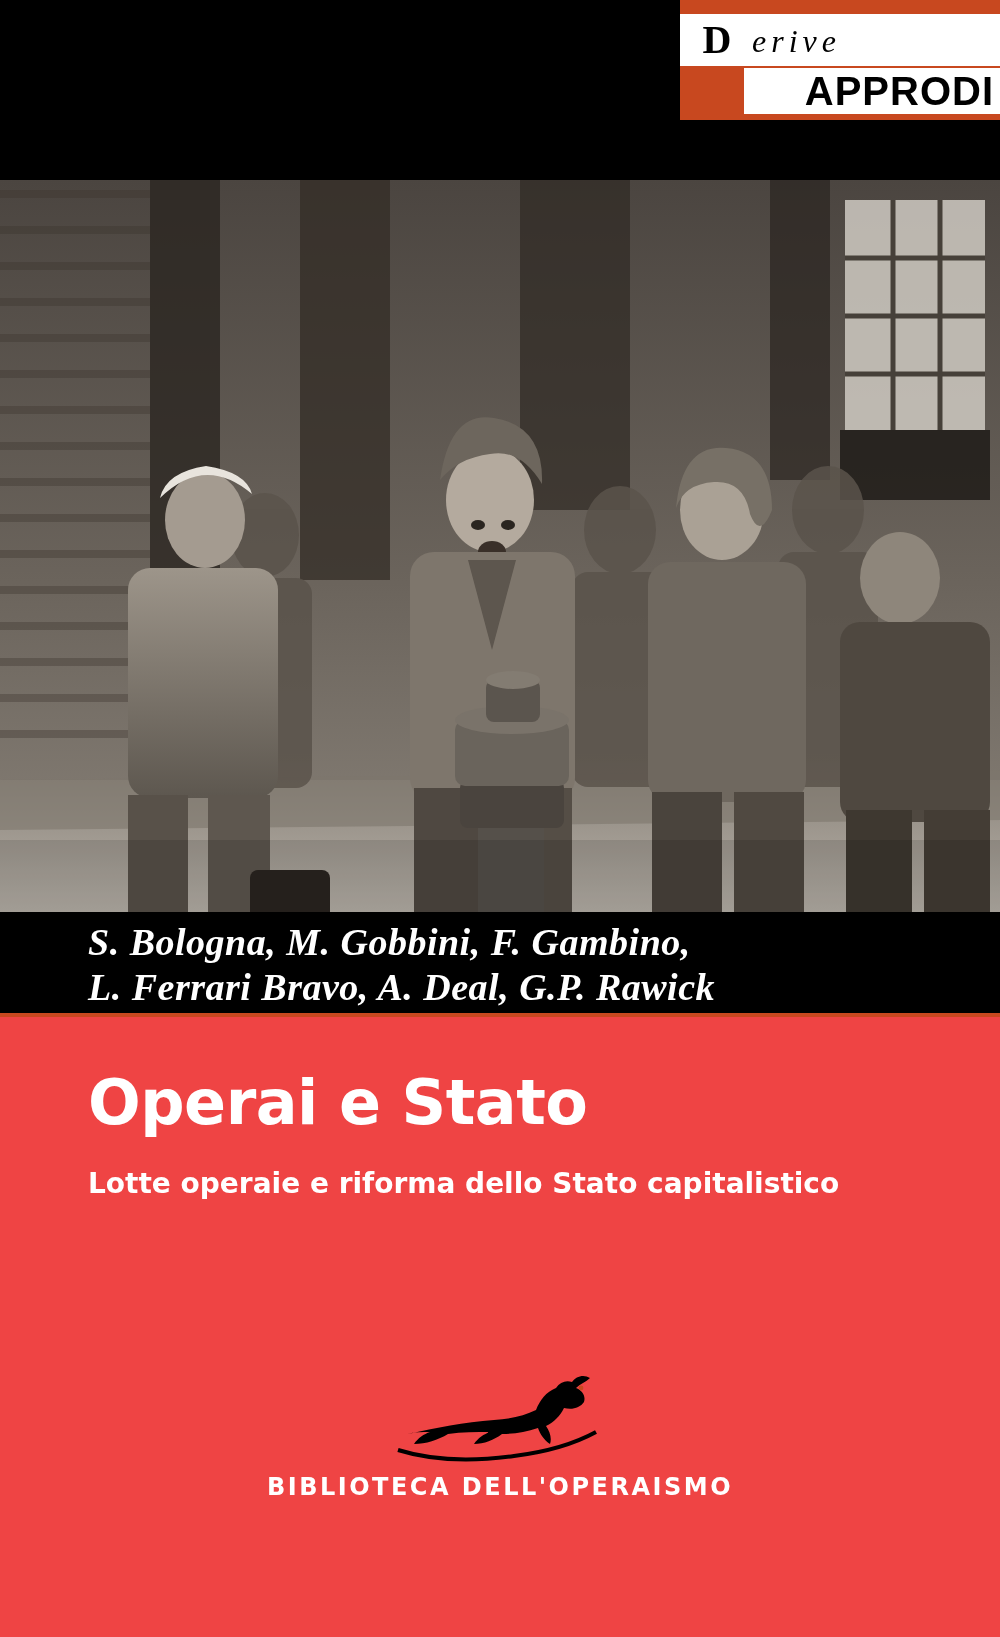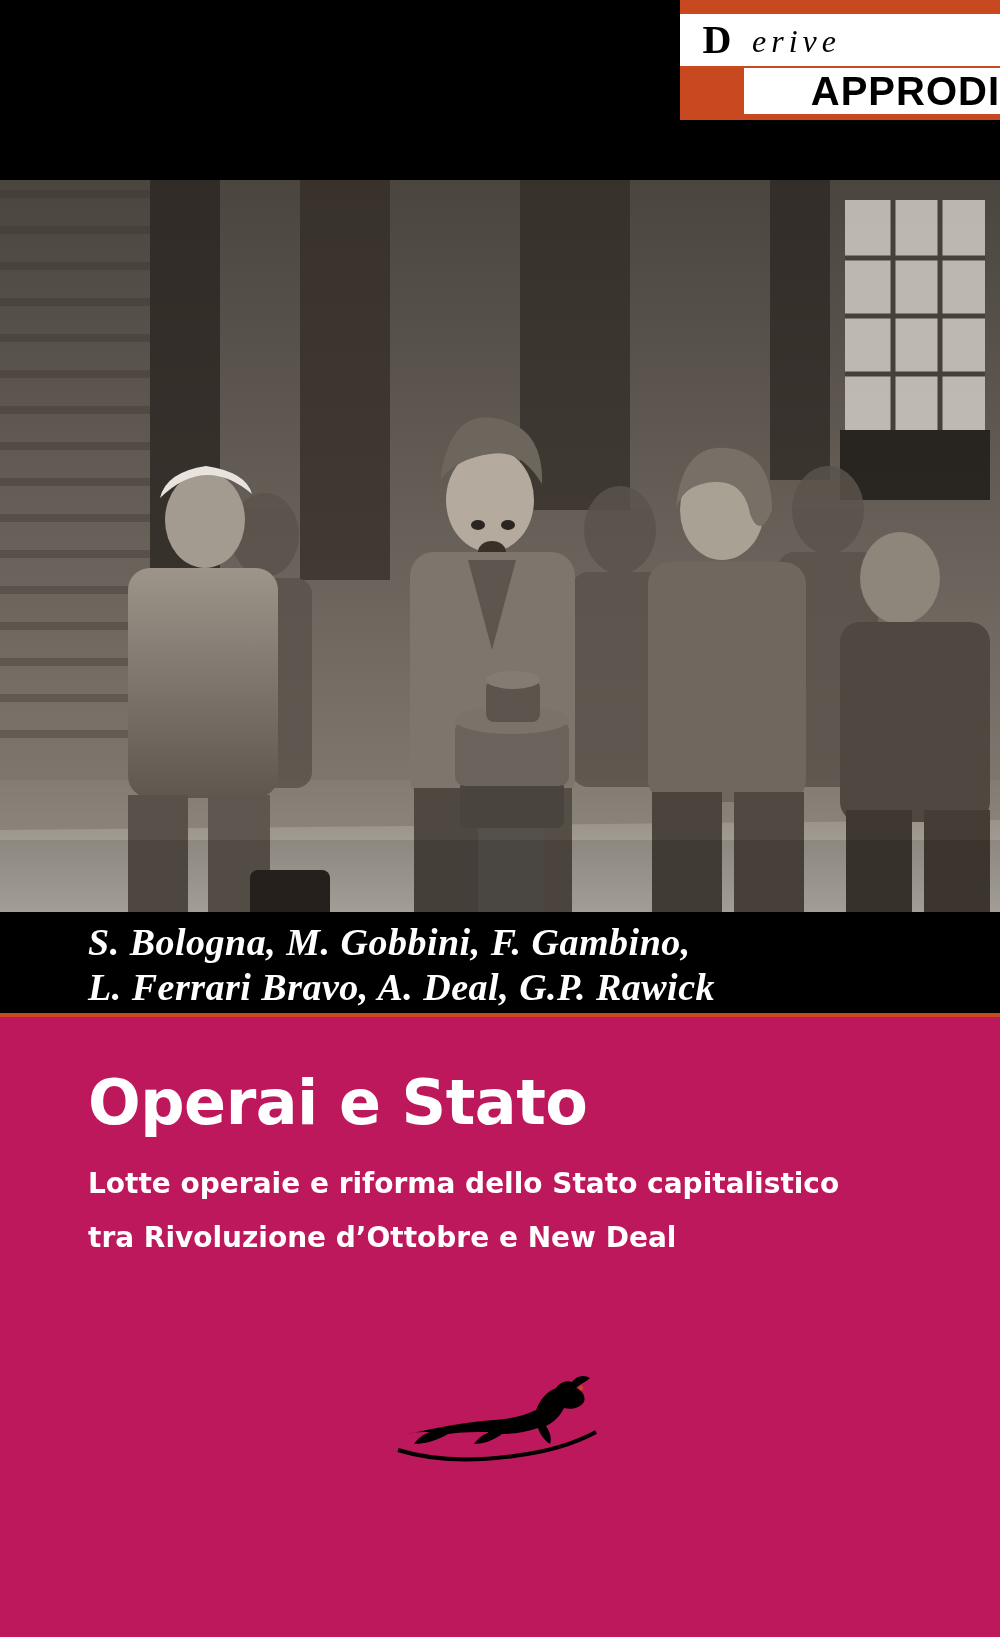--- a/index.html
+++ b/index.html
@@ -83,20 +83,21 @@
     width: 256px;
     height: 46px;
     background: #ffffff;
     color: #000000;
     font-family: "Liberation Sans", sans-serif;
     font-weight: bold;
     font-size: 40px;
     line-height: 46px;
     letter-spacing: 1px;
     text-align: right;
+    padding-right: 6px;
     box-sizing: border-box;
   }
 
   
   .photo {
     position: absolute;
     left: 0;
     top: 180px;
     width: 1000px;
     height: 732px;
@@ -127,21 +128,21 @@
     white-space: nowrap;
   }
 
   
   .title-area {
     position: absolute;
     left: 0;
     top: 1017px;
     width: 1000px;
     height: 620px;
-    background: #be185d;
+    background: #ef4444;
   }
   .book-title {
     position: absolute;
     left: 88px;
     top: 50px;
     color: #ffffff;
     font-family: "DejaVu Sans", sans-serif;
     font-weight: bold;
     font-size: 62px;
     line-height: 72px;
@@ -310,26 +311,26 @@
 
   <div class="authors-band">
     <div class="authors-line">S. Bologna, M. Gobbini, F. Gambino,</div>
     <div class="authors-line">L. Ferrari Bravo, A. Deal, G.P. Rawick</div>
   </div>
 
   <div class="title-area">
     <div class="book-title">Operai e Stato</div>
     <div class="subtitle">
       <div>Lotte operaie e riforma dello Stato capitalistico</div>
-      <div>tra Rivoluzione d’Ottobre e New Deal</div>
     </div>
   </div>
 
   <div class="series-logo">
     <svg class="wolf-svg" width="220" height="95" viewBox="0 0 220 95">
       <path d="M18 64 C46 58 74 52 104 50 C120 49 134 46 146 40 C150 30 156 22 166 18 C170 12 176 10 182 12 C186 6 194 4 200 8 C196 12 190 14 186 18 C192 20 196 26 194 32 C190 38 182 40 174 38 C170 46 164 52 156 56 C160 62 162 68 160 74 C154 70 150 64 148 58 C136 62 124 64 112 64 C104 70 94 74 84 74 C88 68 94 64 100 62 C86 62 72 62 58 64 C48 70 36 74 24 74 C28 68 34 64 40 62 C32 62 24 62 18 64 Z" fill="#000000"></path>
       <path d="M130 52 C120 56 110 60 98 62" stroke="#000000" stroke-width="3" fill="none"></path>
       <path d="M8 80 C40 90 80 92 124 86 C156 82 184 74 206 62" stroke="#000000" stroke-width="4" fill="none"></path>
       <circle cx="191" cy="18" r="2.4" fill="#c8481f"></circle>
     </svg>
+    <div class="series-name">BIBLIOTECA DELL'OPERAISMO</div>
   </div>
 
 </div>
 
 </body></html>

